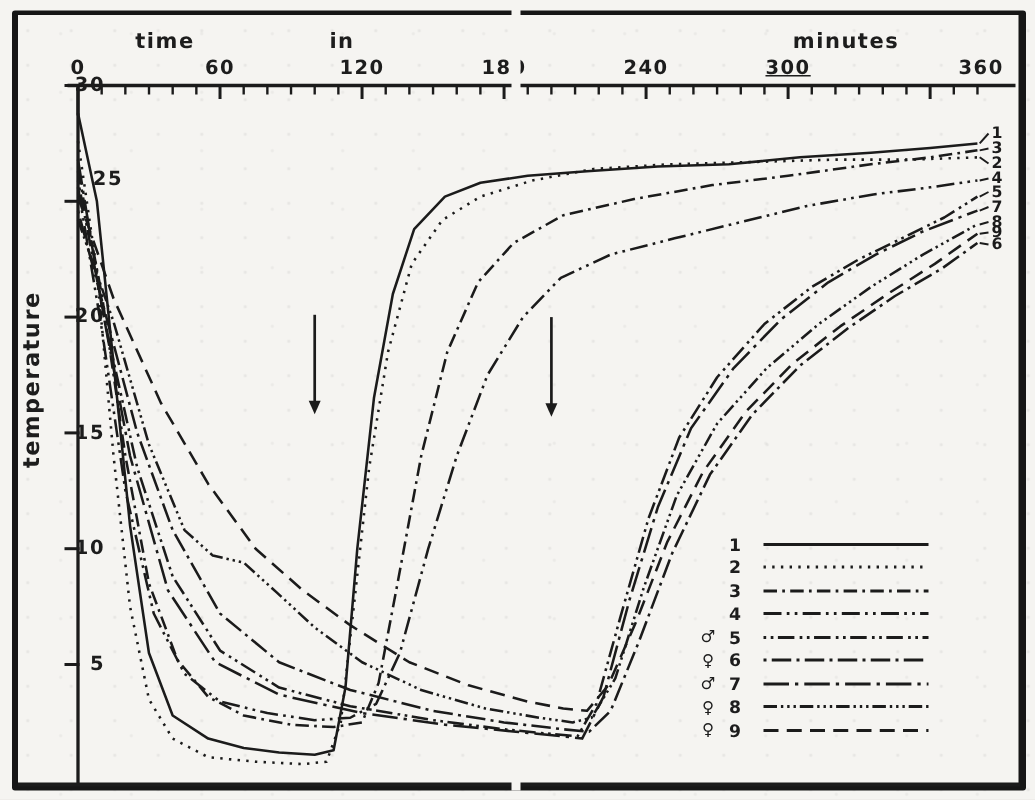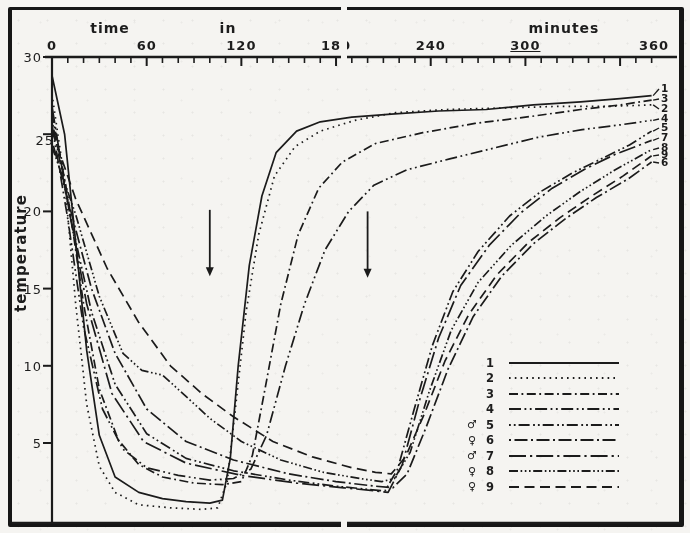--- a/index.html
+++ b/index.html
@@ -24,21 +24,21 @@
   #axes{z-index:2;}
   #curves{z-index:4;}
   .seam{position:absolute;left:341px;top:5px;width:6px;height:522px;background:#f5f4f1;z-index:3;}
   .word{position:absolute;z-index:5;font-size:14px;font-weight:bold;letter-spacing:1px;transform:translateX(-50%);}
   .ylab{
     position:absolute;z-index:5;left:-34px;top:248px;width:110px;text-align:center;
     font-size:15px;font-weight:bold;letter-spacing:1px;
     transform:rotate(-90deg);
   }
   .xtick{position:absolute;z-index:2;font-size:13px;font-weight:bold;transform:translateX(-50%);letter-spacing:1px;}
-  .ytick{position:absolute;z-index:2;font-size:13px;font-weight:normal;width:30px;text-align:right;transform:translateY(-50%);letter-spacing:1px;}
+  .ytick{position:absolute;z-index:2;font-size:13px;font-weight:bold;width:30px;text-align:right;transform:translateY(-50%);letter-spacing:1px;padding-left:28px;}
   #legend{position:absolute;left:464px;top:355px;z-index:5;}
   .lrow{display:flex;align-items:center;height:15.5px;}
   .lsex{width:16px;text-align:center;font-size:11px;line-height:1;}
   .lnum{width:15px;text-align:right;font-size:11.5px;font-weight:bold;margin-right:12px;letter-spacing:1px;}
   .lsample{display:block;}
 </style>
 </head>
 <body>
 
 <div class="figure">
@@ -137,21 +137,21 @@
       <div class="xtick" style="left: 52px; top: 38px;">0</div>
       <div class="xtick" style="left: 146.68px; top: 38px;">60</div>
       <div class="xtick" style="left: 241.36px; top: 38px;">120</div>
       <div class="xtick" style="left: 336.04px; top: 38px;">180</div>
       <div class="xtick" style="left: 430.72px; top: 38px;">240</div>
       <div class="xtick" style="left: 525.4px; top: 38px; text-decoration: underline;">300</div>
       <div class="xtick" style="left: 620.08px; top: 38px; margin-left: 34px;">360</div>
     </div>
   <div id="yticklabels">
       <div class="ytick" style="left: 12px; top: 57px;">30</div>
-      <div class="ytick" style="left: 12px; top: 140px; margin-left: 12px;">25</div>
+      <div class="ytick" style="left: 12px; top: 120px; margin-left: 12px;">25</div>
       <div class="ytick" style="left: 12px; top: 211.4px;">20</div>
       <div class="ytick" style="left: 12px; top: 288.6px; text-align: right;">15</div>
       <div class="ytick" style="left: 12px; top: 365.8px;">10</div>
       <div class="ytick" style="left: 12px; top: 443px;">5</div>
     </div>
   <div id="legend">
       <div class="lrow">
         <span class="lsex"></span>
         <span class="lnum">1</span>
         <svg width="114" height="8" class="lsample">

